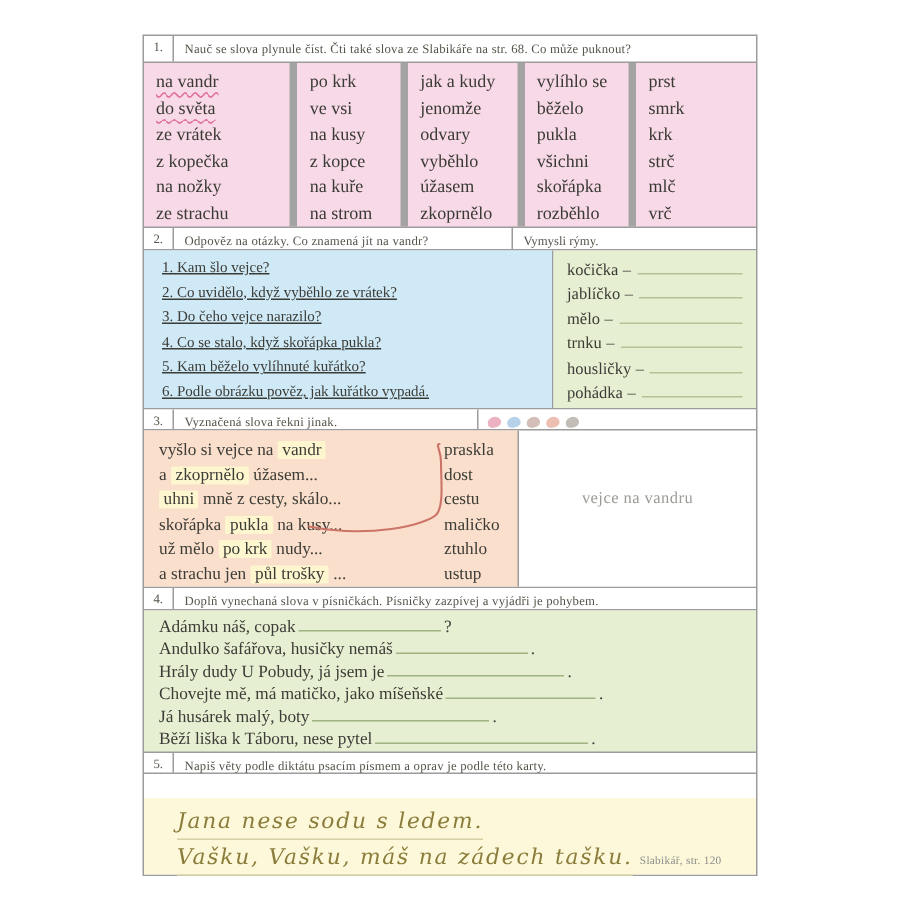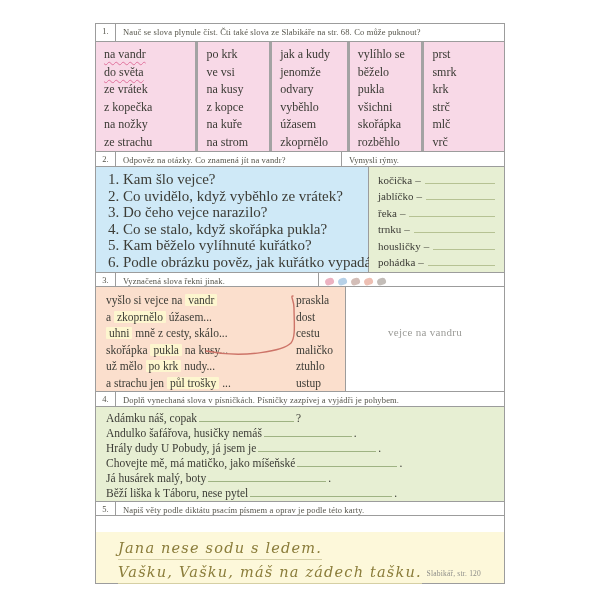--- a/index.html
+++ b/index.html
@@ -15,29 +15,29 @@
   .row{border-bottom:1px solid var(--border);}
   .row:last-child{border-bottom:none;}
   
   .sec-header{display:flex;align-items:stretch;background:#fff;}
   .num-cell{width:20px;flex:0 0 20px;border-right:1px solid var(--border);
     font-size:8.5px;color:#55544a;text-align:center;padding-top:2px;}
   .instr{font-size:8.5px;color:#55544a;padding:2.5px 0 0 7px;letter-spacing:.15px;white-space:nowrap;}
   .hdr-right{border-left:1px solid var(--border);font-size:8.5px;color:#55544a;padding:2.5px 0 0 7px;}
   
   .word-grid{display:flex;background:var(--pink);height:110px;}
-  .wcol{border-right:3px solid #a3a3a3;padding:4px 0 0 8px;}
+  .wcol{border-right:5px solid #a3a3a3;padding:4px 0 0 8px;}
   .wcol:last-child{border-right:none;}
   .wcol .w{font-size:12px;line-height:17.5px;color:#3a3a34;white-space:nowrap;}
   .arcs{text-decoration:underline;text-decoration-style:wavy;
     text-decoration-color:var(--accent-red);text-decoration-thickness:1px;text-underline-offset:3px;}
   
   .sec2{display:flex;height:106px;}
   .qbox{width:273px;flex:0 0 273px;background:var(--blue);border-right:1px solid var(--border);padding:4px 0 0 12px;}
-  .qbox .q{font-size:15px;line-height:16.6px;white-space:nowrap;}
+  .qbox .q{font-size:10px;line-height:16.6px;white-space:nowrap;text-decoration:underline;}
   .rhymebox{flex:1;background:var(--green);padding:5px 9px 0 9px;}
   .rhyme-row{display:flex;align-items:baseline;font-size:11px;line-height:16.4px;}
   .rline{flex:1;border-bottom:1px solid #b6c293;height:11px;margin-left:4px;}
   .dash{margin-left:3px;color:#4a4a42;}
   
   .sec3{display:flex;height:105px;}
   .peach{width:250px;flex:0 0 250px;background:var(--peach);border-right:1px solid var(--border);
     position:relative;padding:5px 0 0 10px;}
   .peach .ln{font-size:11.5px;line-height:16.5px;white-space:nowrap;}
   .hl{background:var(--highlight);padding:0 3px;border-radius:1px;}
@@ -138,21 +138,21 @@
             <span>kočička</span>
             <span class="dash">–</span>
             <span class="rline"></span>
           </div>
         <div class="rhyme-row">
             <span>jablíčko</span>
             <span class="dash">–</span>
             <span class="rline"></span>
           </div>
         <div class="rhyme-row">
-            <span>řeka</span>
+            <span>mělo</span>
             <span class="dash">–</span>
             <span class="rline"></span>
           </div>
         <div class="rhyme-row">
             <span>trnku</span>
             <span class="dash">–</span>
             <span class="rline"></span>
           </div>
         <div class="rhyme-row">
             <span>housličky</span>

